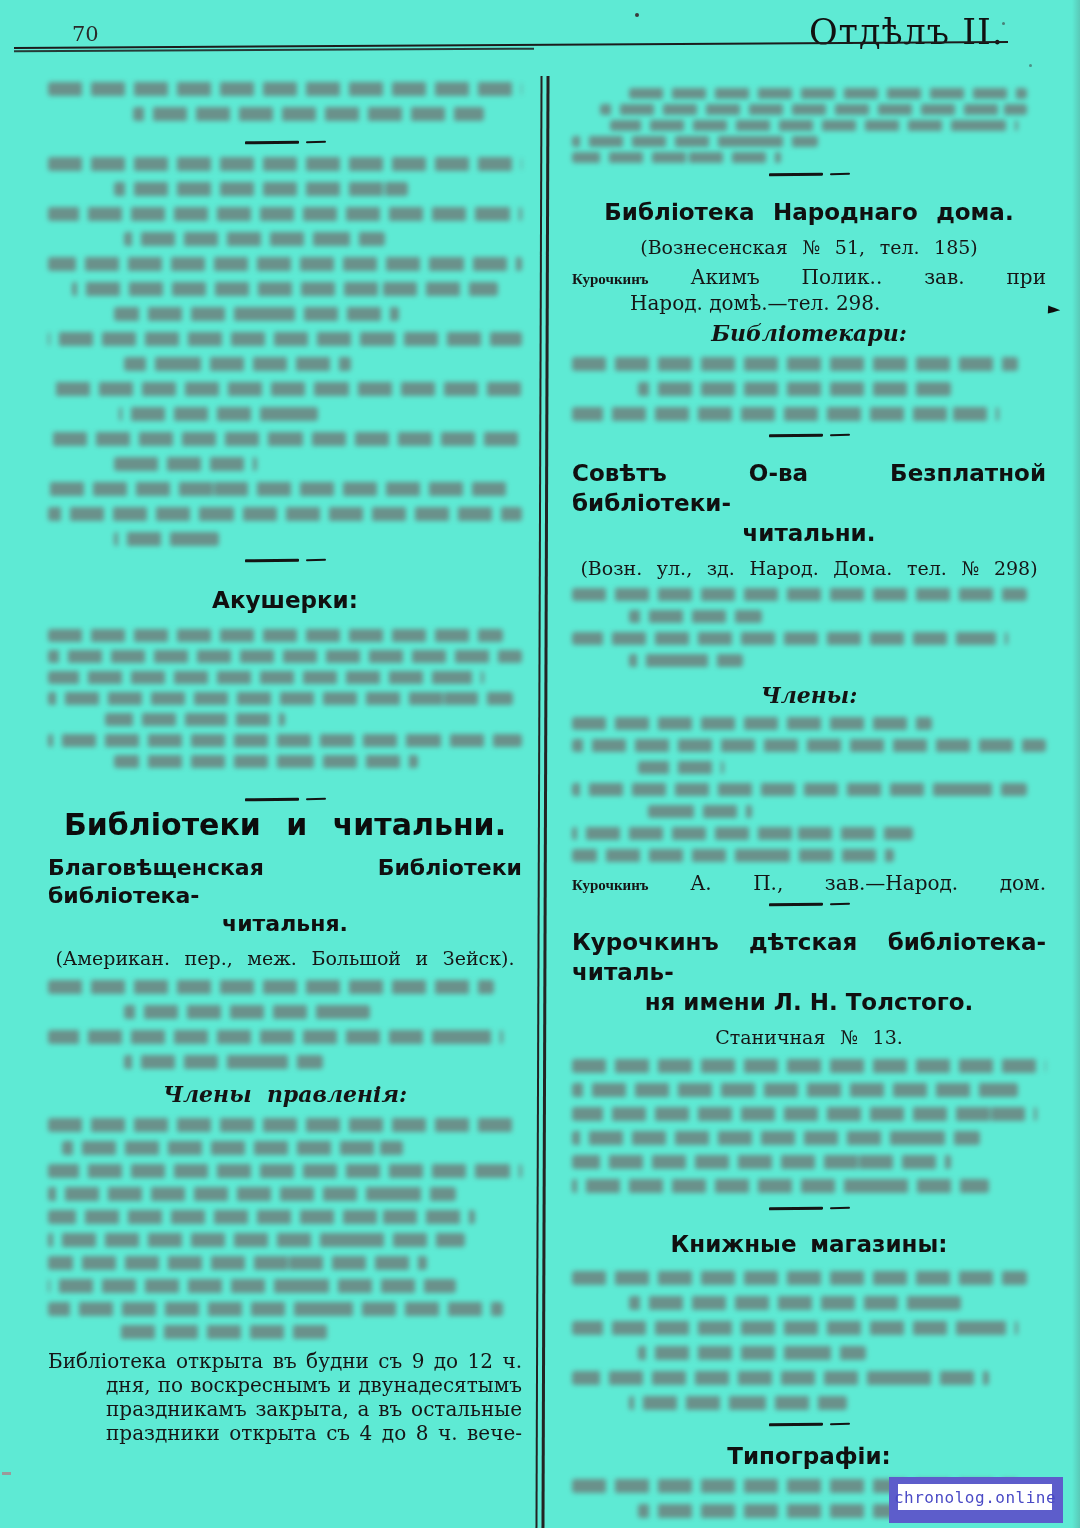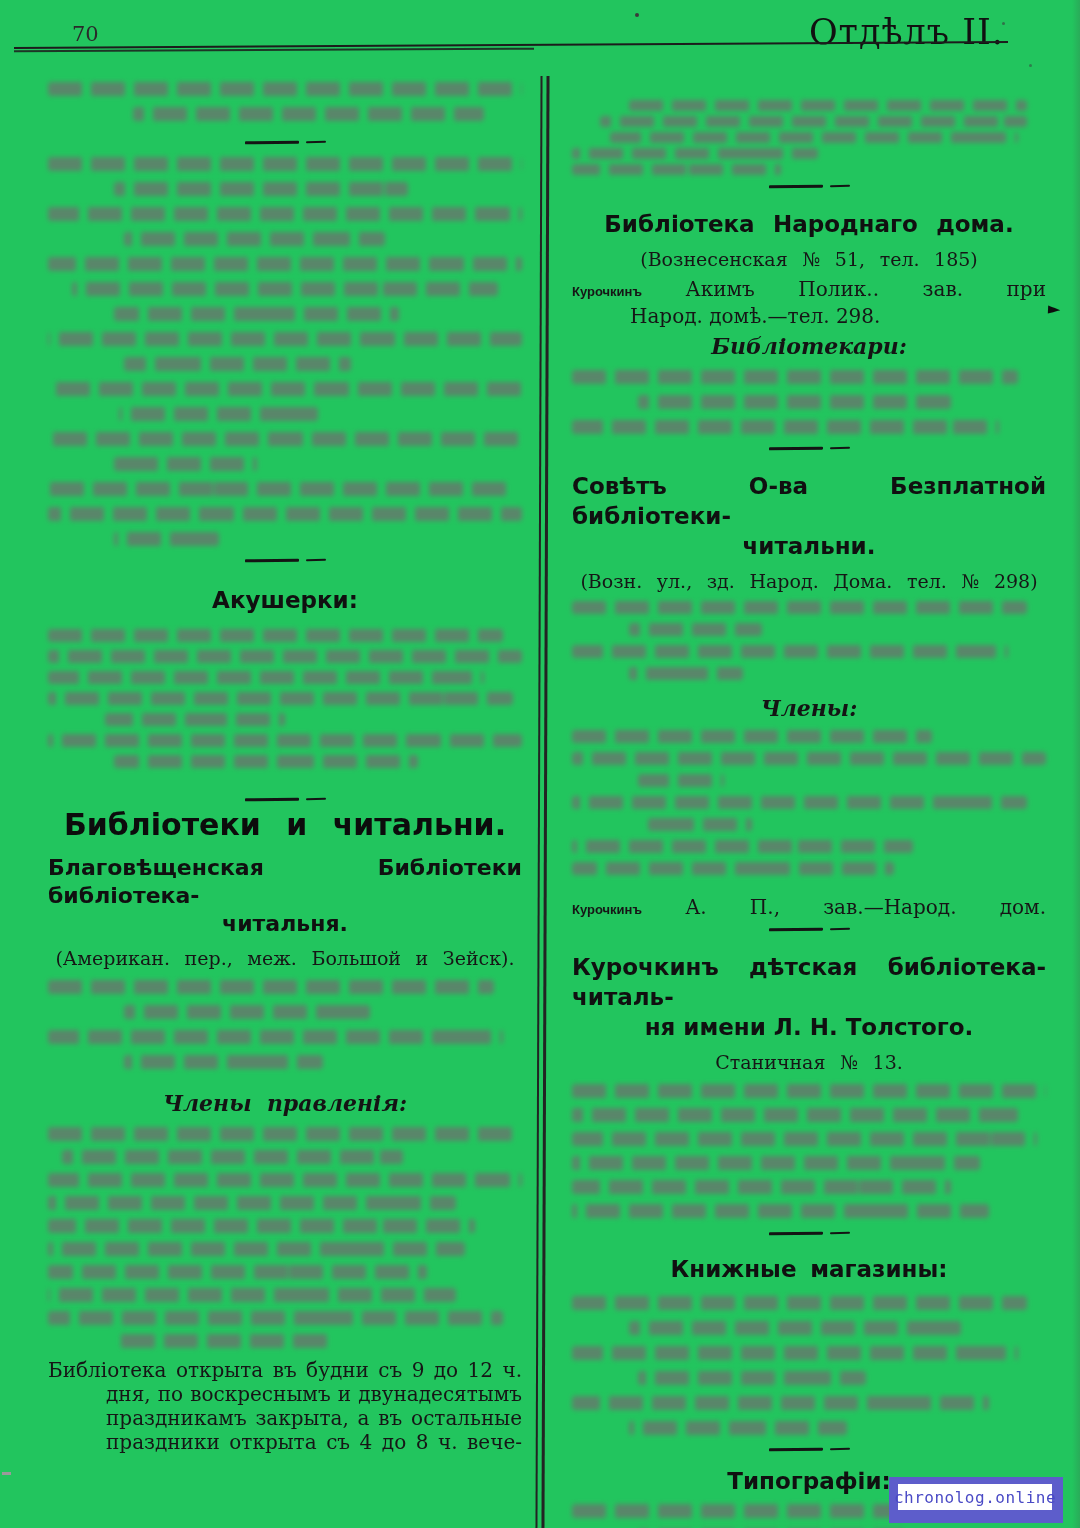--- a/index.html
+++ b/index.html
@@ -1,16 +1,16 @@
 <!DOCTYPE html>
 <html><head>
 <meta charset="utf-8">
 <style>
   html,body{margin:0;padding:0;background:#e8e8e6;}
-  .page{position:relative;width:1080px;height:1528px;background:#22c55e;overflow:hidden;
+  .page{position:relative;width:1080px;height:1528px;background:#5eead4;overflow:hidden;
         font-family:"DejaVu Serif",serif;color:#161616;}
 
   
   .pagenum{position:absolute;left:72px;top:22px;font-size:21px;color:#2a2a2a;}
   .header-right{position:absolute;right:76px;top:12px;font-size:35px;letter-spacing:1px;color:#111;}
   .hrule{position:absolute;height:2px;background:#1c1c1c;}
   .hr1{left:14px;top:44px;width:994px;transform:rotate(-0.35deg);}
   .hr2{left:14px;top:49px;width:520px;transform:rotate(-0.3deg);opacity:.85;}
 
   
@@ -45,41 +45,41 @@
   .ital-head{font-family:"DejaVu Serif",serif;font-style:italic;font-size:22px;
             line-height:28px;text-align:center;margin:0;word-spacing:.35em;color:#141414;}
   .ws1{word-spacing:.45em;}
   .ws2{word-spacing:.25em;}
 
   
   .entry{font-size:20px;line-height:24px;margin:0;}
   .addr{font-size:19px;line-height:24px;margin:0;text-align:center;word-spacing:.45em;}
   .jline{text-align:justify;text-align-last:justify;}
   .ind{margin-left:58px;}
-  .nm{font-family:Liberation Sans, sans-serif;font-weight:bold;font-size:13px;}
+  .nm{font-family:Liberation Serif, serif;font-weight:bold;font-size:15px;}
 
   
   .bb{width:100%;}
   .bb .blur-line{height:14px;margin-bottom:11px;border-radius:3px;
       background-image:repeating-linear-gradient(90deg,#6f6f6f 0 34px,rgba(0,0,0,0) 34px 43px);
       filter:blur(2.6px);opacity:.72;}
   .bb.p16 .blur-line{height:11px;margin-bottom:5px;}
   .bb.p21 .blur-line{height:13px;margin-bottom:8px;}
   .bb.p22 .blur-line{height:13px;margin-bottom:9px;}
   .bb.p23 .blur-line{height:14px;margin-bottom:9px;}
   .bb.p24 .blur-line{height:14px;margin-bottom:10px;}
 
   
   .divider{display:flex;justify-content:center;align-items:center;gap:7px;height:6px;}
   .divider i{display:block;height:3px;background:#141414;width:54px;border-radius:1px;
              transform:rotate(-0.8deg);}
   .divider i.s{width:20px;height:2px;}
 
   
-  .mt2{margin-top:2px;}.mt4{margin-top:20px;}.mt6{margin-top:6px;}.mt8{margin-top:8px;}
+  .mt2{margin-top:2px;}.mt4{margin-top:8px;}.mt6{margin-top:6px;}.mt8{margin-top:8px;}
   .mt10{margin-top:10px;}.mt12{margin-top:12px;}.mt14{margin-top:14px;}.mt16{margin-top:4px;}
   .mt18{margin-top:18px;}.mt20{margin-top:20px;}.mt22{margin-top:22px;}.mt28{margin-top:28px;}
 
   
   .watermark{position:absolute;left:889px;top:1477px;width:154px;height:26px;background:#ffffff;
      border:solid #5d5dcb;border-width:7px 11px 13px 9px;display:flex;align-items:center;
      justify-content:center;z-index:5;}
   .watermark span{font-family:"DejaVu Sans Mono",monospace;font-size:16px;color:#4a4ac6;
      letter-spacing:.5px;white-space:nowrap;}
 </style>

